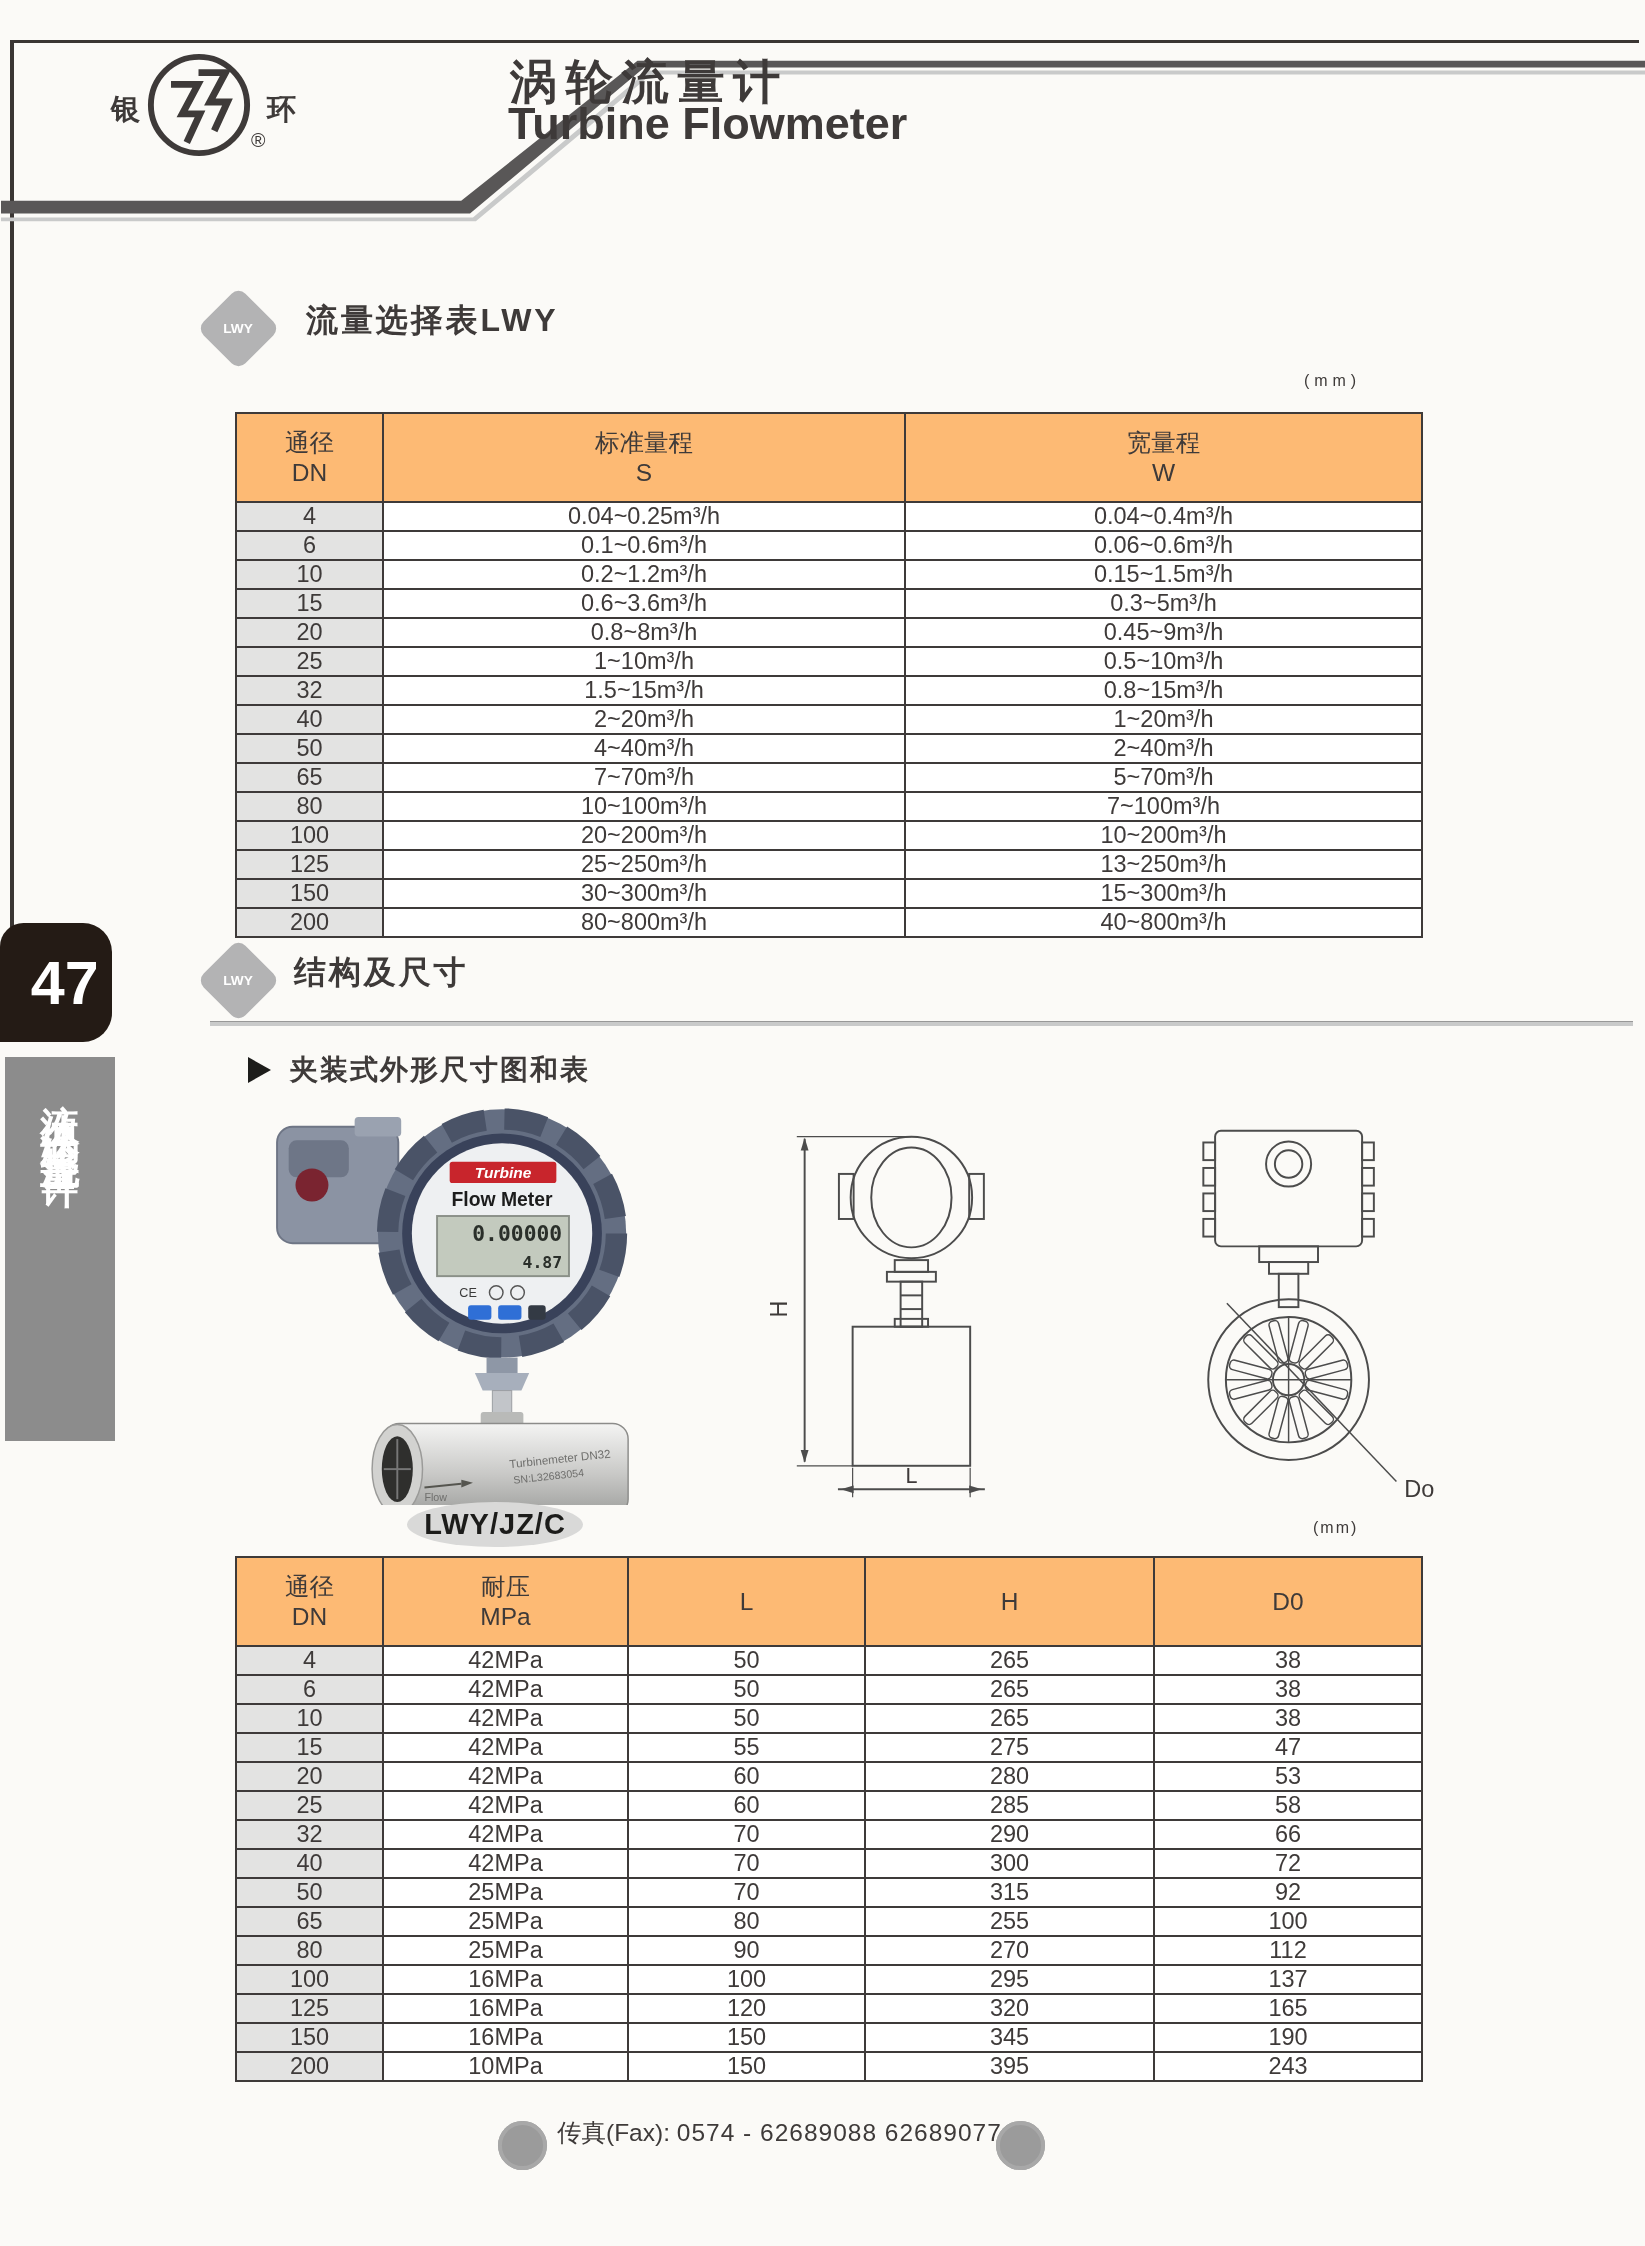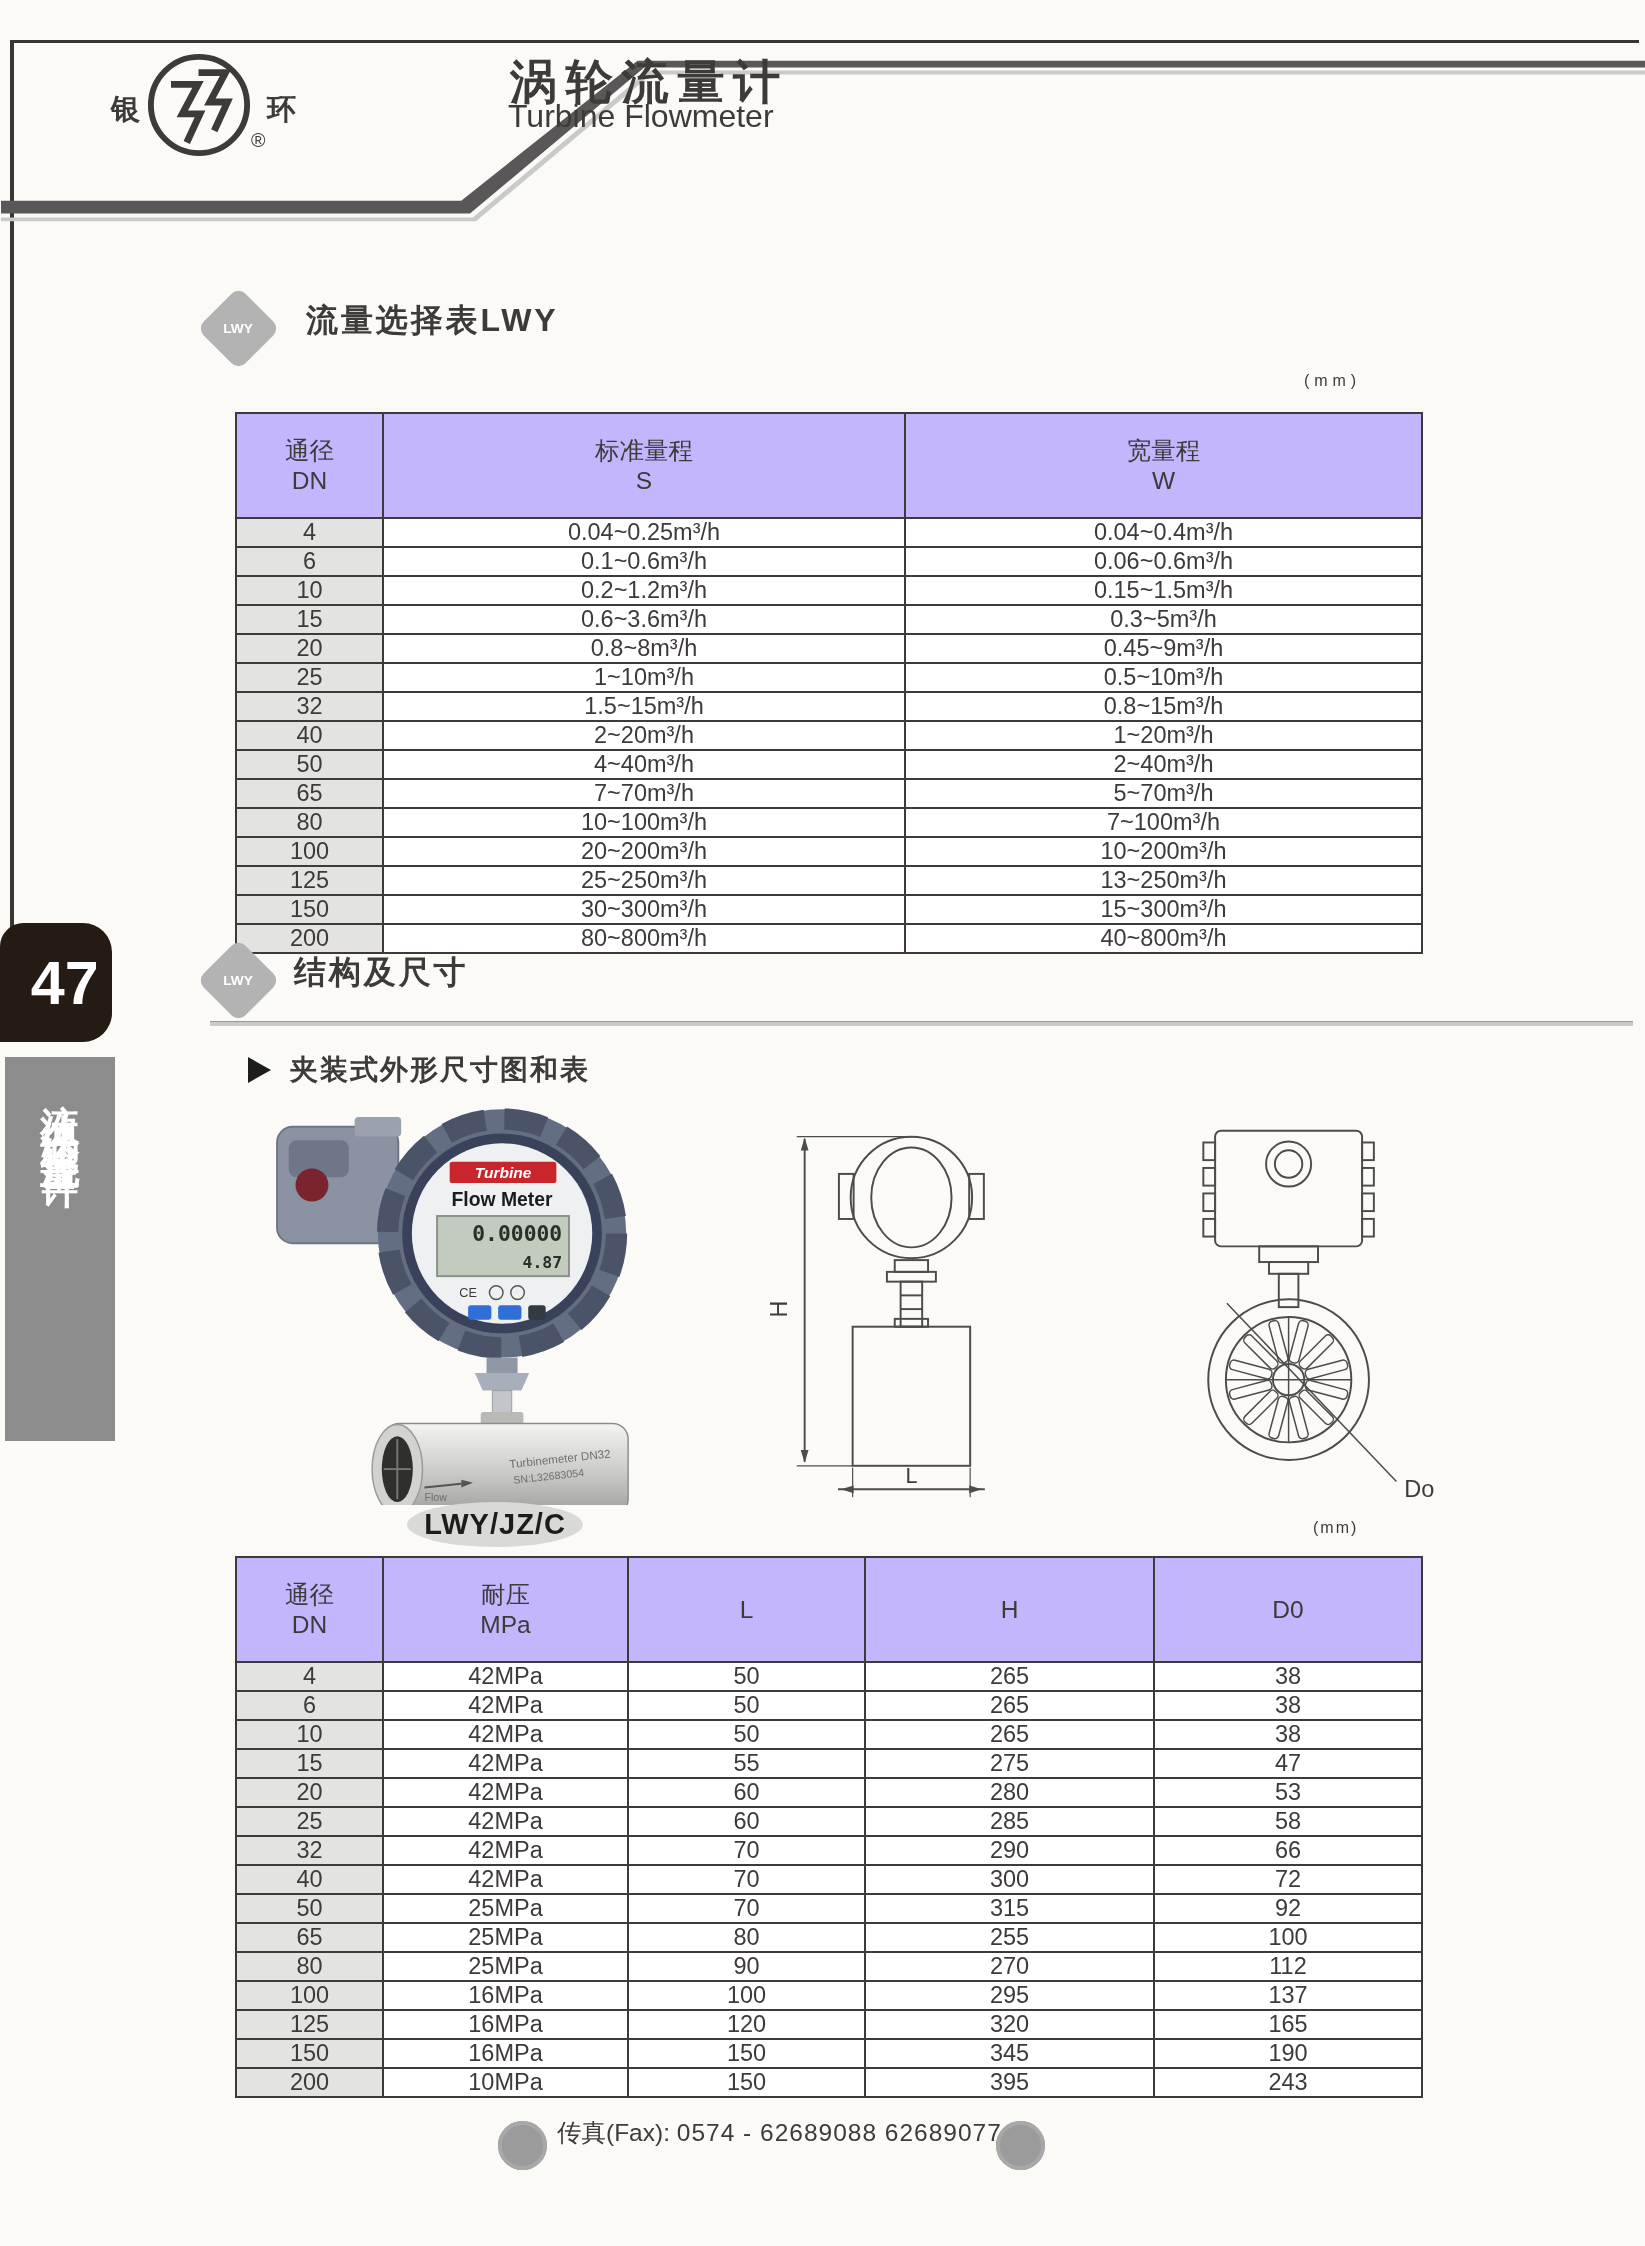--- a/index.html
+++ b/index.html
@@ -10,21 +10,21 @@
   .top-rule{position:absolute;left:9.8px;top:40px;width:1629px;height:2.9px;background:#3a3633;}
   .left-rule{position:absolute;left:9.8px;top:40px;width:3.9px;height:887px;background:#3a3633;}
 
   
   .logo-char{position:absolute;font-size:29px;font-weight:bold;color:#3e3a39;}
   .logo-svg{position:absolute;left:145px;top:51px;}
   .reg-mark{position:absolute;left:251px;top:129px;font-size:19.6px;color:#3e3a39;}
   .swoosh{position:absolute;left:0;top:0;}
   .title-cn{position:absolute;left:510px;top:51px;font-size:47px;font-weight:bold;
             letter-spacing:8.8px;color:#3e3a39;}
-  .title-en{position:absolute;left:508px;top:98px;font-size:32px;font-weight:normal;
+  .title-en{position:absolute;left:508px;top:98px;font-size:45px;font-weight:bold;
             letter-spacing:0px;color:#3e3a39;}
 
   
   .page-badge{position:absolute;left:0;top:923px;width:112px;height:119px;background:#241b15;
               border-radius:23.5px 29px 29px 0;color:#fff;font-size:61px;font-weight:bold;
               display:flex;align-items:center;justify-content:center;padding-left:17.6px;box-sizing:border-box;}
   .side-bar{position:absolute;left:4.9px;top:1057px;width:110px;height:384px;background:#8c8c8c;}
   .side-bar-text{position:absolute;left:50%;top:15.7px;transform:translateX(-50%);
                  writing-mode:vertical-rl;text-orientation:upright;color:#fff;
                  font-size:39px;font-weight:bold;letter-spacing:10.8px;white-space:nowrap;}
@@ -45,22 +45,22 @@
              color:#3e3a39;letter-spacing:2px;}
 
   
   .unit-note{position:absolute;font-size:16px;color:#3e3a39;letter-spacing:4.9px;}
 
   
   .tbl{position:absolute;left:235px;width:1186px;}
   .tbl table{border-collapse:collapse;table-layout:fixed;width:100%;height:100%;}
   .tbl th,.tbl td{border:2px solid #3e3a39;text-align:center;vertical-align:middle;
                   color:#3e3a39;overflow:hidden;}
-  .tbl thead th{background:#c4b5fd;font-weight:normal;font-size:24.5px;line-height:1.2;
-                height:63px;padding:20px 0;}
+  .tbl thead th{background:#fdba74;font-weight:normal;font-size:24.5px;line-height:1.2;
+                height:63px;padding:12px 0;}
   .tbl td{font-size:23.5px;background:#fff;padding:0;}
   .tbl td.c0{background:#e3e3e2;}
   .hline{display:block;}
   .hline:empty{display:none;}
 
   
   .fig{position:absolute;}
   .oval-label{position:absolute;left:407px;top:1502px;width:176px;height:45px;background:#d9d9d8;
               border-radius:50%;display:flex;align-items:center;justify-content:center;
               font-size:29px;font-weight:bold;color:#1c1c1a;letter-spacing:1px;}

